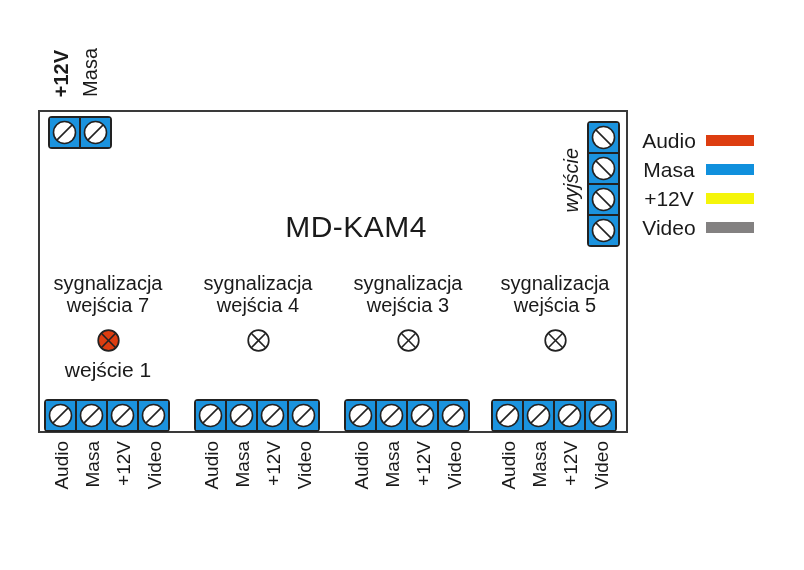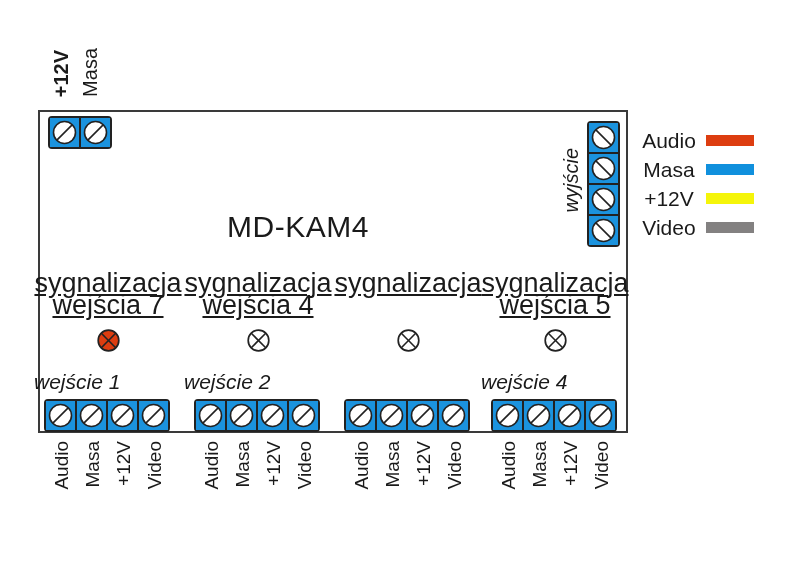--- a/index.html
+++ b/index.html
@@ -23,21 +23,21 @@
     position:absolute;
     left:38px;top:110px;
     width:586px;height:319px;
     border:2px solid #3a3a3a;
     background:#ffffff;
   }
   .board-title{
     position:absolute;
     left:227px;top:210px;
     width:200px;
-    text-align:left;
+    text-align:right;
     font-size:30px;
     letter-spacing:0.5px;
   }
   
   .connector{
     position:absolute;
     display:flex;
     border:2px solid #222;
     border-radius:4px;
     background:var(--c-terminal_blue,#1b93de);
@@ -71,39 +71,38 @@
   .group{
     position:absolute;
     top:270px;
     width:148px;height:265px;
   }
   .sig{
     position:absolute;
     top:2px;left:0;
     width:148px;
     text-align:center;
-    font-size:27px;
+    font-size:20px;
     line-height:22px;
-    text-decoration:underline;
   }
   .led{
     position:absolute;
     top:59px;left:0;
     width:148px;
     display:flex;justify-content:center;
   }
   .led .led-circle{fill:#ffffff;stroke:#222;stroke-width:1.7;}
   .led.led-on .led-circle{fill:var(--c-led_red,#dd3d10);}
   .led line{stroke:#222;stroke-width:1.6;}
   .input-name{
     position:absolute;
-    top:100px;left:0;
+    top:88px;left:0;
     width:148px;
+    text-align:center;
     font-size:21px;
-    font-style:italic;
   }
   .group .connector{left:10px;top:129px;}
   .pins{
     position:absolute;
     left:12px;top:171px;
     width:124px;
     display:flex;
   }
   .pin-cell{
     width:31px;height:90px;
@@ -263,21 +262,20 @@
       <div>sygnalizacja</div>
       <div>wejścia 4</div>
     </div>
     <div class="led led-off">
       <svg width="23" height="23" viewBox="0 0 23 23">
         <circle class="led-circle" cx="11.5" cy="11.5" r="10.3"></circle>
         <line x1="4.3" y1="4.3" x2="18.7" y2="18.7"></line>
         <line x1="18.7" y1="4.3" x2="4.3" y2="18.7"></line>
       </svg>
     </div>
-    <div class="input-name">wejście 2</div>
     <div class="connector h">
       <div class="term">
           <svg width="25" height="25" viewBox="0 0 25 25">
             <circle cx="12.5" cy="12.5" r="11" fill="#ffffff" stroke="#222" stroke-width="1.6"></circle>
             <line x1="4.6" y1="20.4" x2="20.4" y2="4.6" stroke="#222" stroke-width="1.6"></line>
           </svg>
         </div>
       <div class="term">
           <svg width="25" height="25" viewBox="0 0 25 25">
             <circle cx="12.5" cy="12.5" r="11" fill="#ffffff" stroke="#222" stroke-width="1.6"></circle>
@@ -309,20 +307,21 @@
         </div>
       <div class="pin-cell">
           <span class="vtext">Video</span>
         </div>
     </div>
   </div>
 
   <div class="group" style="left:334px;">
     <div class="sig">
       <div>sygnalizacja</div>
+      <div>wejścia 3</div>
     </div>
     <div class="led led-off">
       <svg width="23" height="23" viewBox="0 0 23 23">
         <circle class="led-circle" cx="11.5" cy="11.5" r="10.3"></circle>
         <line x1="4.3" y1="4.3" x2="18.7" y2="18.7"></line>
         <line x1="18.7" y1="4.3" x2="4.3" y2="18.7"></line>
       </svg>
     </div>
     <div class="connector h">
       <div class="term">
@@ -371,21 +370,20 @@
       <div>sygnalizacja</div>
       <div>wejścia 5</div>
     </div>
     <div class="led led-off">
       <svg width="23" height="23" viewBox="0 0 23 23">
         <circle class="led-circle" cx="11.5" cy="11.5" r="10.3"></circle>
         <line x1="4.3" y1="4.3" x2="18.7" y2="18.7"></line>
         <line x1="18.7" y1="4.3" x2="4.3" y2="18.7"></line>
       </svg>
     </div>
-    <div class="input-name">wejście 4</div>
     <div class="connector h">
       <div class="term">
           <svg width="25" height="25" viewBox="0 0 25 25">
             <circle cx="12.5" cy="12.5" r="11" fill="#ffffff" stroke="#222" stroke-width="1.6"></circle>
             <line x1="4.6" y1="20.4" x2="20.4" y2="4.6" stroke="#222" stroke-width="1.6"></line>
           </svg>
         </div>
       <div class="term">
           <svg width="25" height="25" viewBox="0 0 25 25">
             <circle cx="12.5" cy="12.5" r="11" fill="#ffffff" stroke="#222" stroke-width="1.6"></circle>

